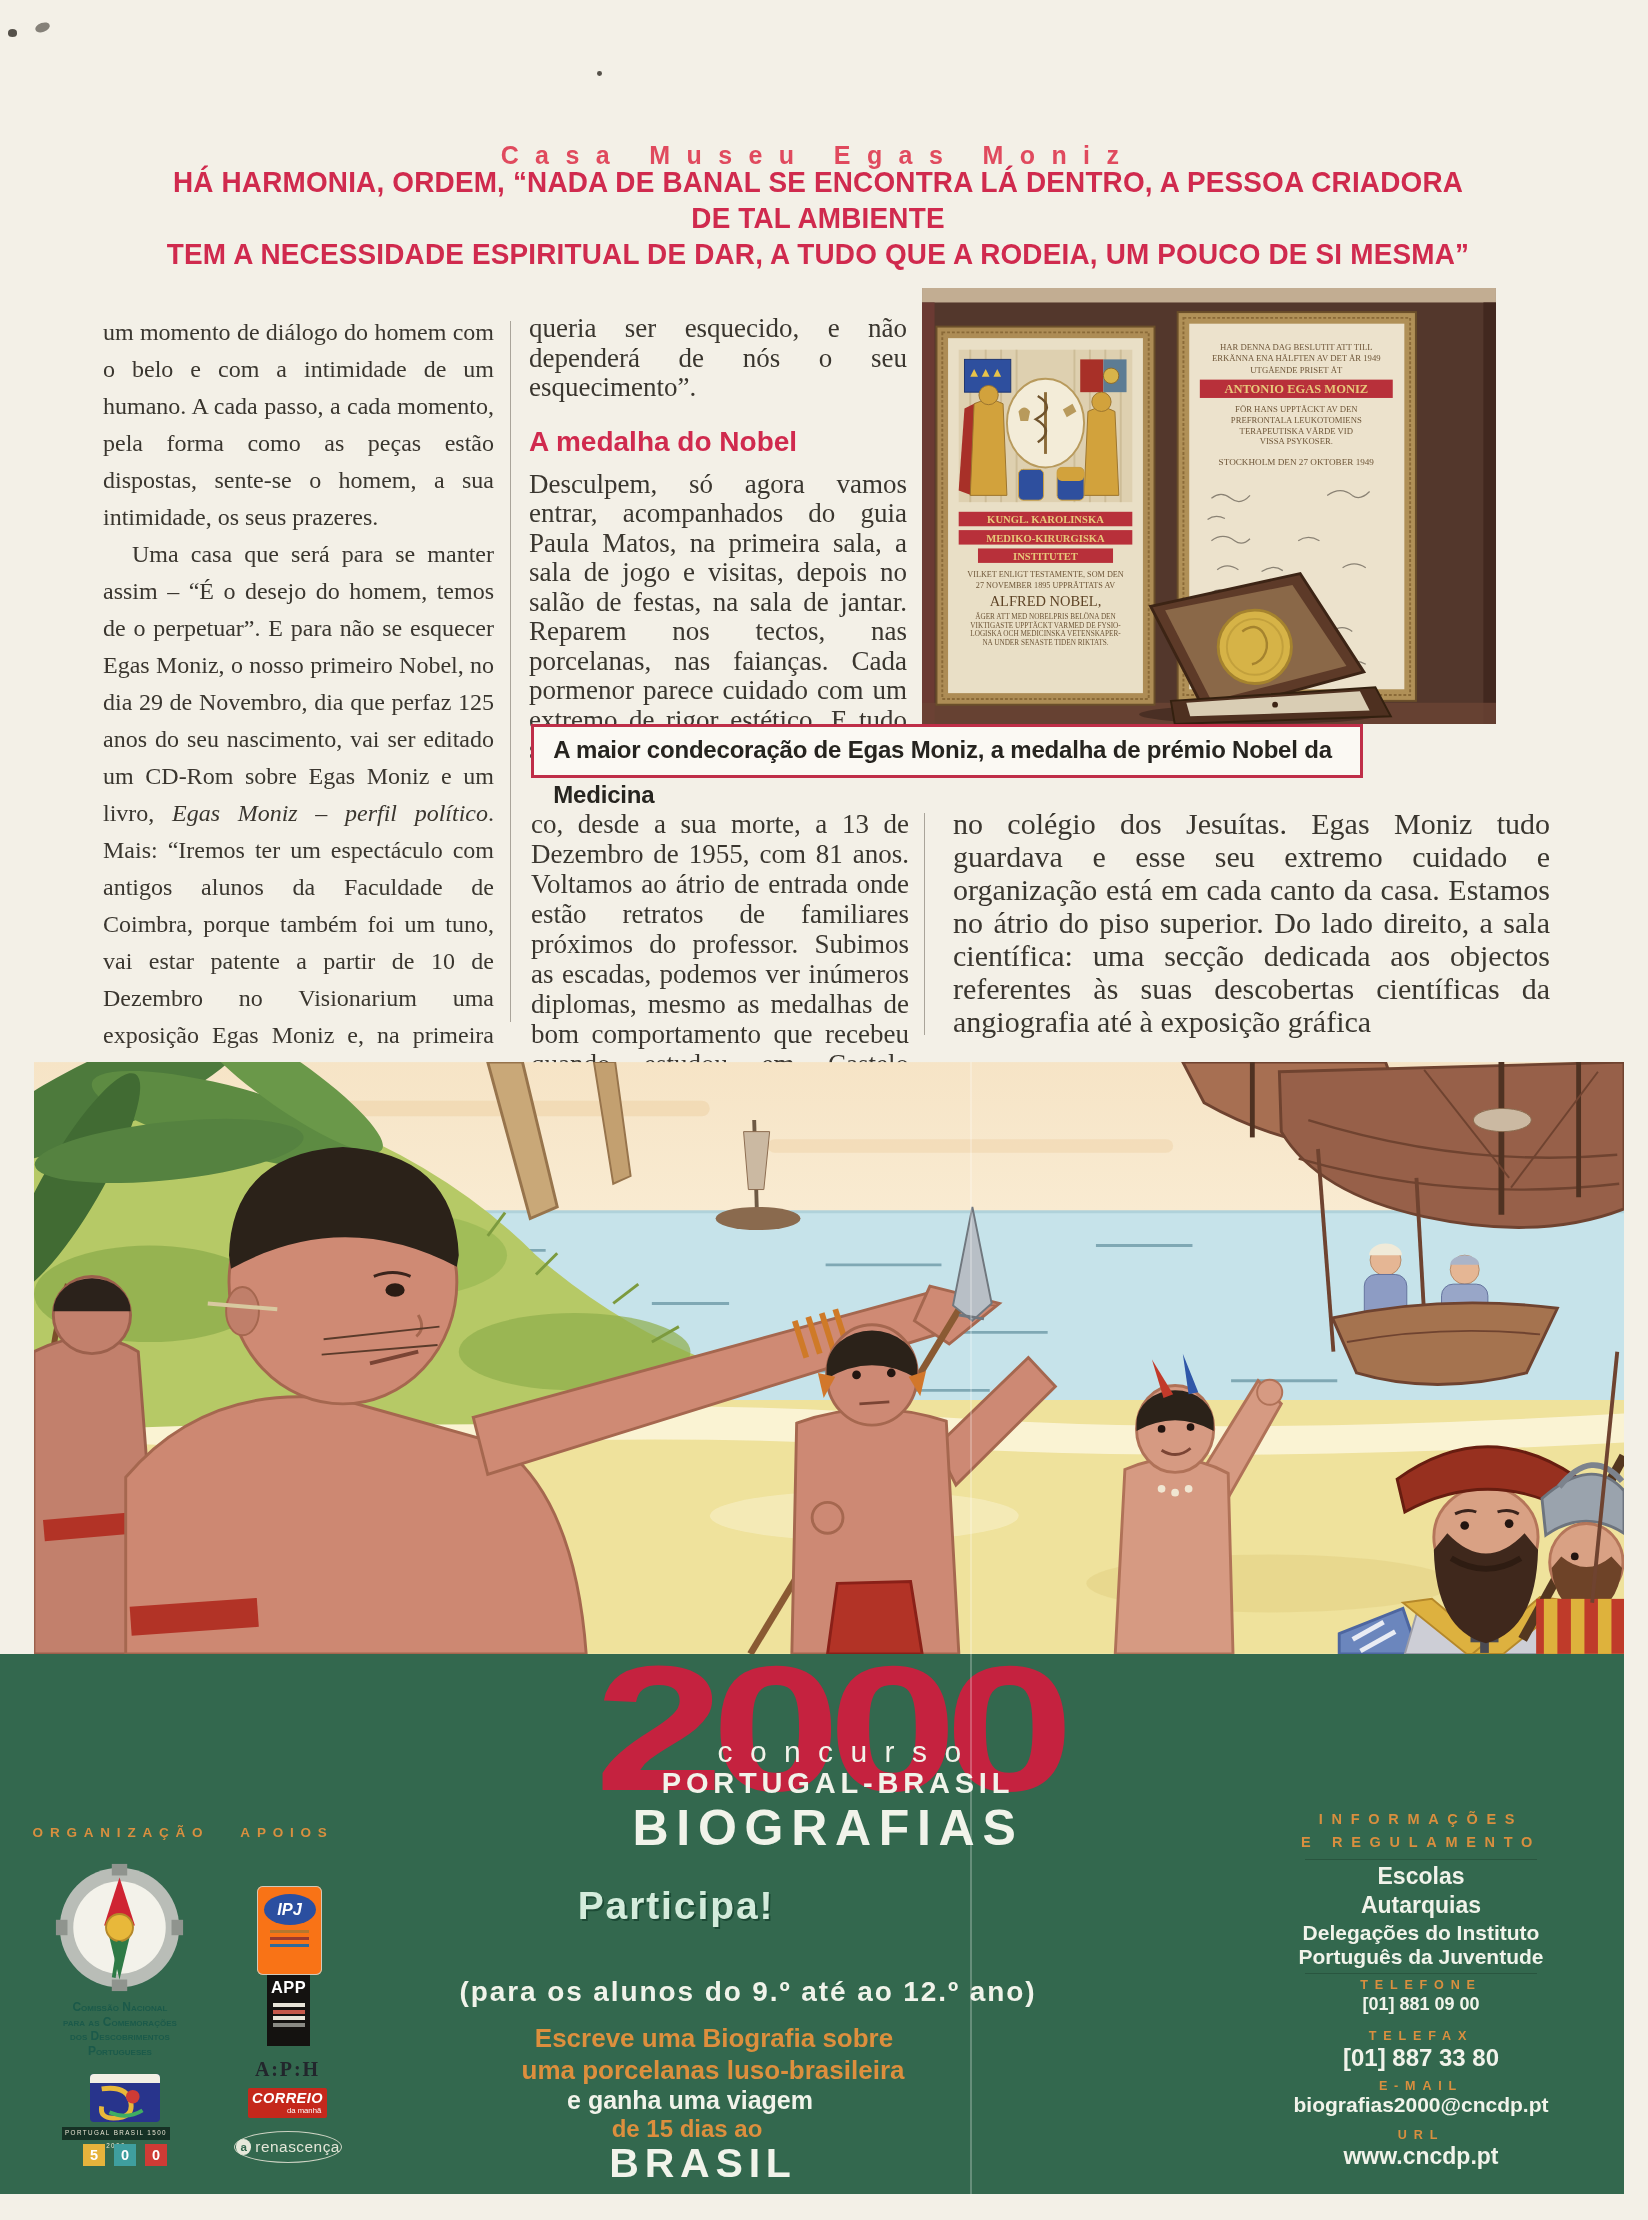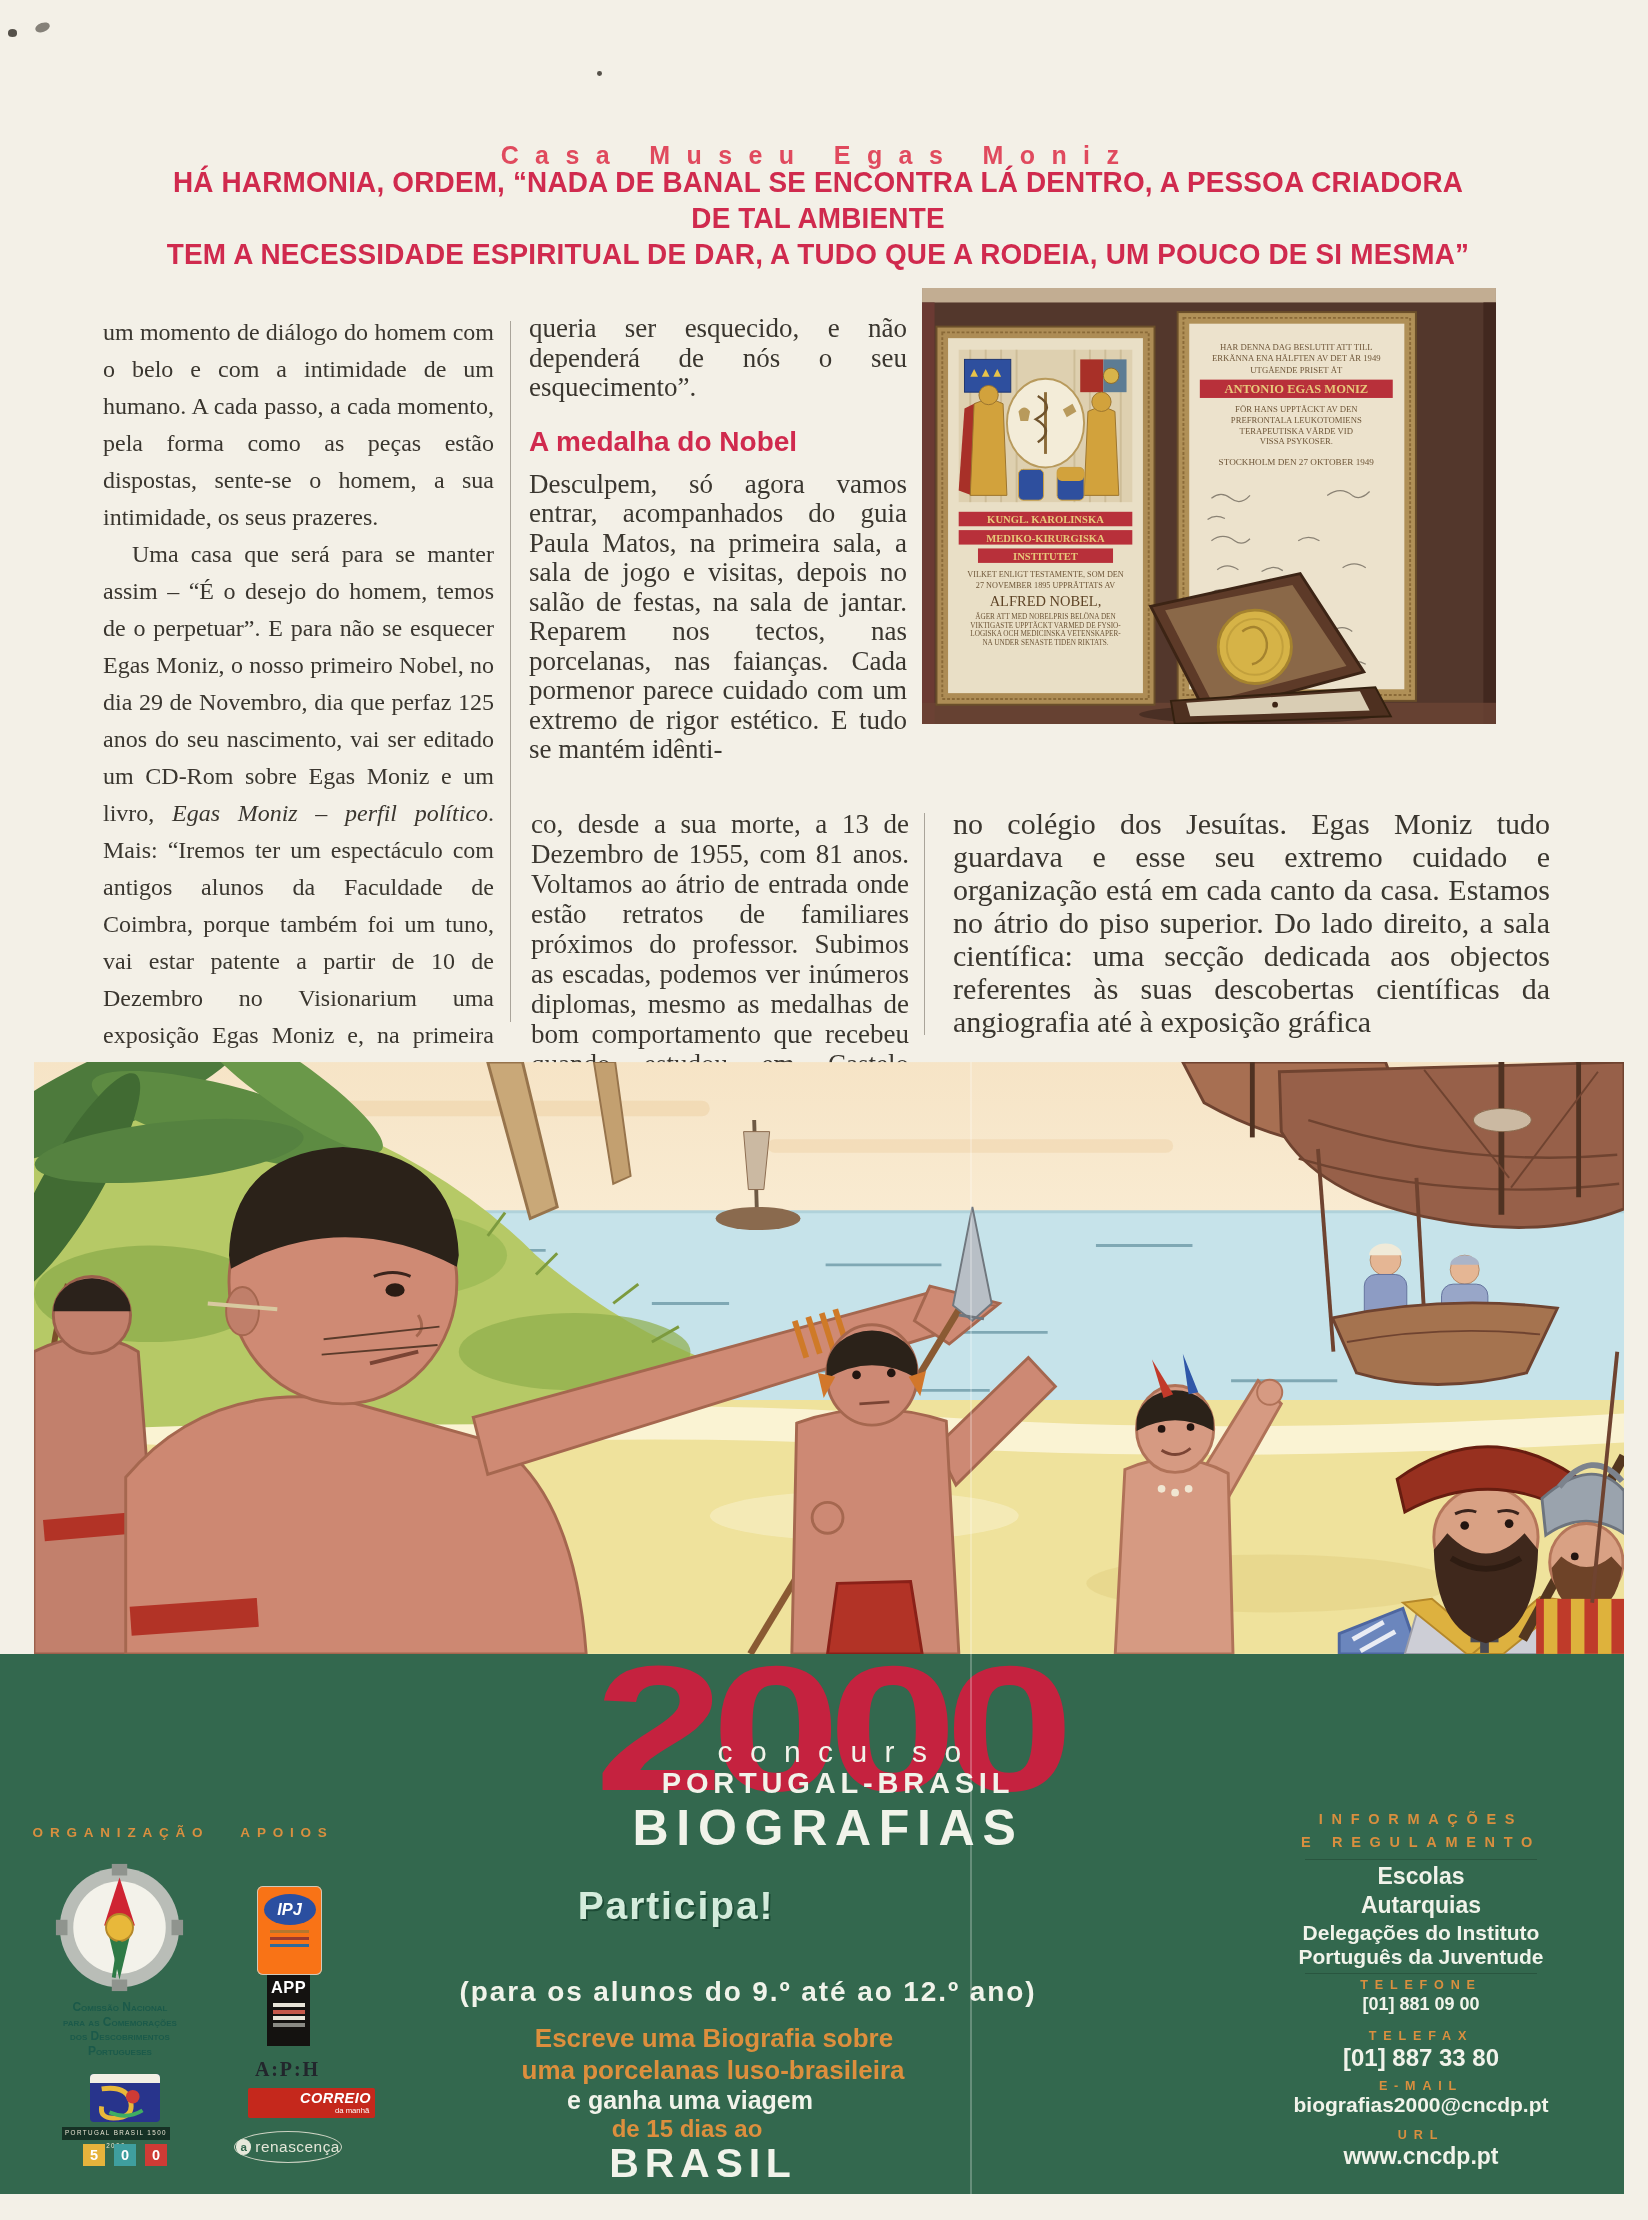--- a/index.html
+++ b/index.html
@@ -48,21 +48,21 @@
        box-shadow:0 0 0 1px #cfcabb inset;text-align:center;}
   .ipj .oval{margin:7.7px auto 5.8px auto;width:52px;height:31px;background:#2b4fa0;border-radius:50%;
        color:#fff;font-weight:bold;font-style:italic;font-size:16.4px;line-height:31px;}
   .ipj .bar{width:39px;height:2.9px;margin:3.9px auto;}
   .app{left:267px;top:321px;width:43px;height:71px;background:#141210;text-align:center;}
   .app .nm{color:#fff;font-weight:bold;font-size:16.4px;line-height:25px;letter-spacing:0.5px;}
   .app .bar{width:32px;height:3.9px;margin:2.9px auto;}
   .aph{left:249px;top:404px;width:77px;text-align:center;font-family:"Liberation Serif",serif;
        font-weight:bold;font-size:20px;color:#22262c;letter-spacing:1.9px;}
   .correio{left:248px;top:434px;width:79px;height:30px;background:#c5281c;border-radius:1.9px;
-       color:#fff;text-align:center;padding-left:48px;}
+       color:#fff;text-align:center;}
   .correio .nm{font-weight:bold;font-style:italic;font-size:14.5px;line-height:21px;letter-spacing:0.5px;}
   .correio .sub{font-size:7.7px;line-height:3.9px;text-align:right;padding-right:5.8px;}
   .ren{left:234px;top:477px;width:108px;height:32px;border:1.9px solid #cdd3c3;border-radius:50%;
        box-sizing:border-box;display:flex;align-items:center;justify-content:center;gap:3.9px;}
   .ren .a{width:15.4px;height:15.4px;border-radius:50%;background:#e6e8da;color:#33684e;font-size:11.6px;
        font-weight:bold;text-align:center;line-height:15.4px;}
   .ren .nm{color:#e3e6d8;font-size:15.4px;letter-spacing:0.5px;}
   .b500{left:90px;top:420px;width:70px;height:48px;background:#28348c;border-radius:3.9px;overflow:hidden;}
   .b500 .strip{height:8.7px;background:#f2efe4;}
   .bsbar{left:62px;top:473px;width:108px;height:12.6px;background:#163125;color:#e8e4d2;font-size:6.3px;
@@ -205,20 +205,21 @@
         <circle cx="345" cy="372" r="38" fill="#d6b347" stroke="#a5832e" stroke-width="3"></circle>
         <circle cx="345" cy="372" r="29" fill="none" stroke="#c2a03c" stroke-width="2"></circle>
         <path d="M332,356 q14,-10 22,2 q6,10 2,20 q-4,10 -14,12" stroke="#a5832e" stroke-width="2.5" fill="none"></path>
         <polygon points="258,428 470,414 486,444 262,452" fill="#4e3020" stroke="#33200f" stroke-width="2"></polygon>
         <polygon points="274,430 454,418 464,438 278,444" fill="#d9cdb4"></polygon>
         <circle cx="366" cy="432" r="3" fill="#3c2415"></circle>
       </g>
     </svg>
   </div>
 
+  <div class="abs caption">A maior condecoração de Egas Moniz, a medalha de prémio Nobel da Medicina</div>
 
   <div class="abs serifcol bcolA">
     <p>co, desde a sua morte, a 13 de Dezembro de 1955, com 81 anos. Voltamos ao átrio de entrada onde estão retratos de familiares próximos do professor. Subimos as escadas, podemos ver inúmeros diplomas, mesmo as medalhas de bom comportamento que recebeu quando estudou em Castelo Branco,</p>
   </div>
   <div class="abs vrule" style="left:924px;top:813px;height:222px;"></div>
   <div class="abs serifcol bcolB">
     <p>no colégio dos Jesuítas. Egas Moniz tudo guardava e esse seu extremo cuidado e organização está em cada canto da casa. Estamos no átrio do piso superior. Do lado direito, a sala científica: uma secção dedicada aos objectos referentes às suas descobertas científicas da angiografia até à exposição gráfica</p>
   </div>
 
   <div class="abs illo">

